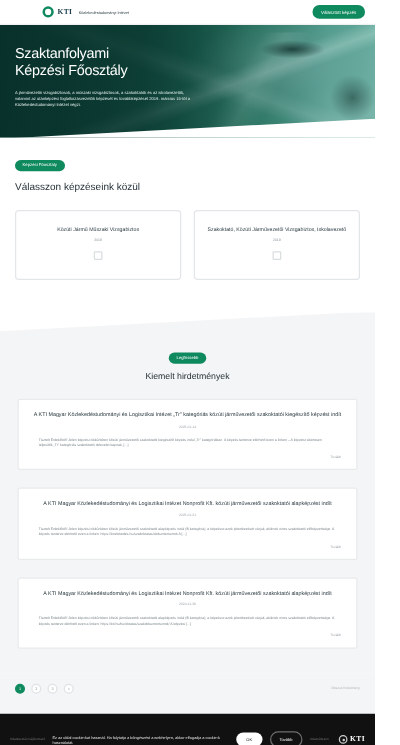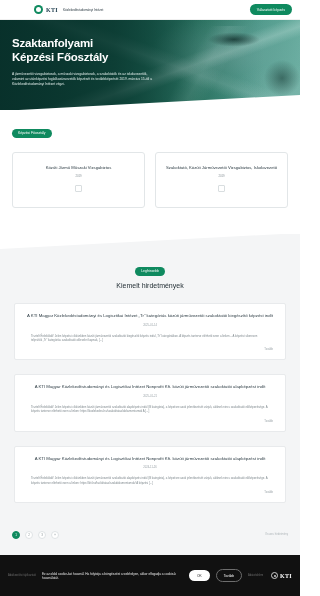--- a/index.html
+++ b/index.html
@@ -64,21 +64,21 @@
       radial-gradient(ellipse 36px 10px at 56% 16%, rgba(15,40,38,.75), rgba(0,0,0,0) 72%),
       radial-gradient(ellipse 26px 26px at 88% 62%, rgba(20,55,50,.55), rgba(0,0,0,0) 70%),
       linear-gradient(120deg, rgba(255,255,255,0) 30%, rgba(190,225,220,.18) 40%, rgba(255,255,255,0) 50%);
   }
   .hero-shade {
     position: absolute; inset: 0;
     background: linear-gradient(90deg, rgba(8,48,42,.92) 0%, rgba(10,55,47,.78) 38%, rgba(12,62,54,.22) 66%, rgba(0,0,0,0) 88%);
   }
   .hero-inner { position: relative; z-index: 3; padding: 16px 0 0 12px; max-width: 152px; }
   .hero-title {
-    color: #ffffff; font-size: 11.5px; font-weight: bold;
+    color: #ffffff; font-size: 11.5px; font-weight: normal;
     line-height: 14px; letter-spacing: -.2px;
   }
   .hero-sub {
     color: #e3efec; font-size: 3.3px; line-height: 5px;
     margin-top: 8px; max-width: 140px;
   }
   .hero-wave {
     position: absolute; left: 0; right: 0; bottom: -1px; height: 16px; z-index: 4;
   }
   .hero-wave svg { display: block; width: 100%; height: 100%; }
@@ -199,20 +199,21 @@
   </div>
   <div class="hero-wave">
     <svg viewBox="0 0 300 16" preserveAspectRatio="none" aria-hidden="true">
       <path d="M0 16 L300 0 L300 16 Z" fill="#ffffff"></path>
     </svg>
   </div>
 </section>
 
 <section class="courses">
   <span class="pill">Képzési Főosztály</span>
+  <h2 class="section-title">Válasszon képzéseink közül</h2>
   <div class="course-grid">
     <div class="course-card">
       <div class="course-name">Közúti Jármű Műszaki Vizsgabiztos</div>
       <div class="course-year">2019</div>
       <div class="course-icon"></div>
     </div>
     <div class="course-card">
       <div class="course-name">Szakoktató, Közúti Járművezetői Vizsgabiztos, Iskolavezető</div>
       <div class="course-year">2019</div>
       <div class="course-icon"></div>

